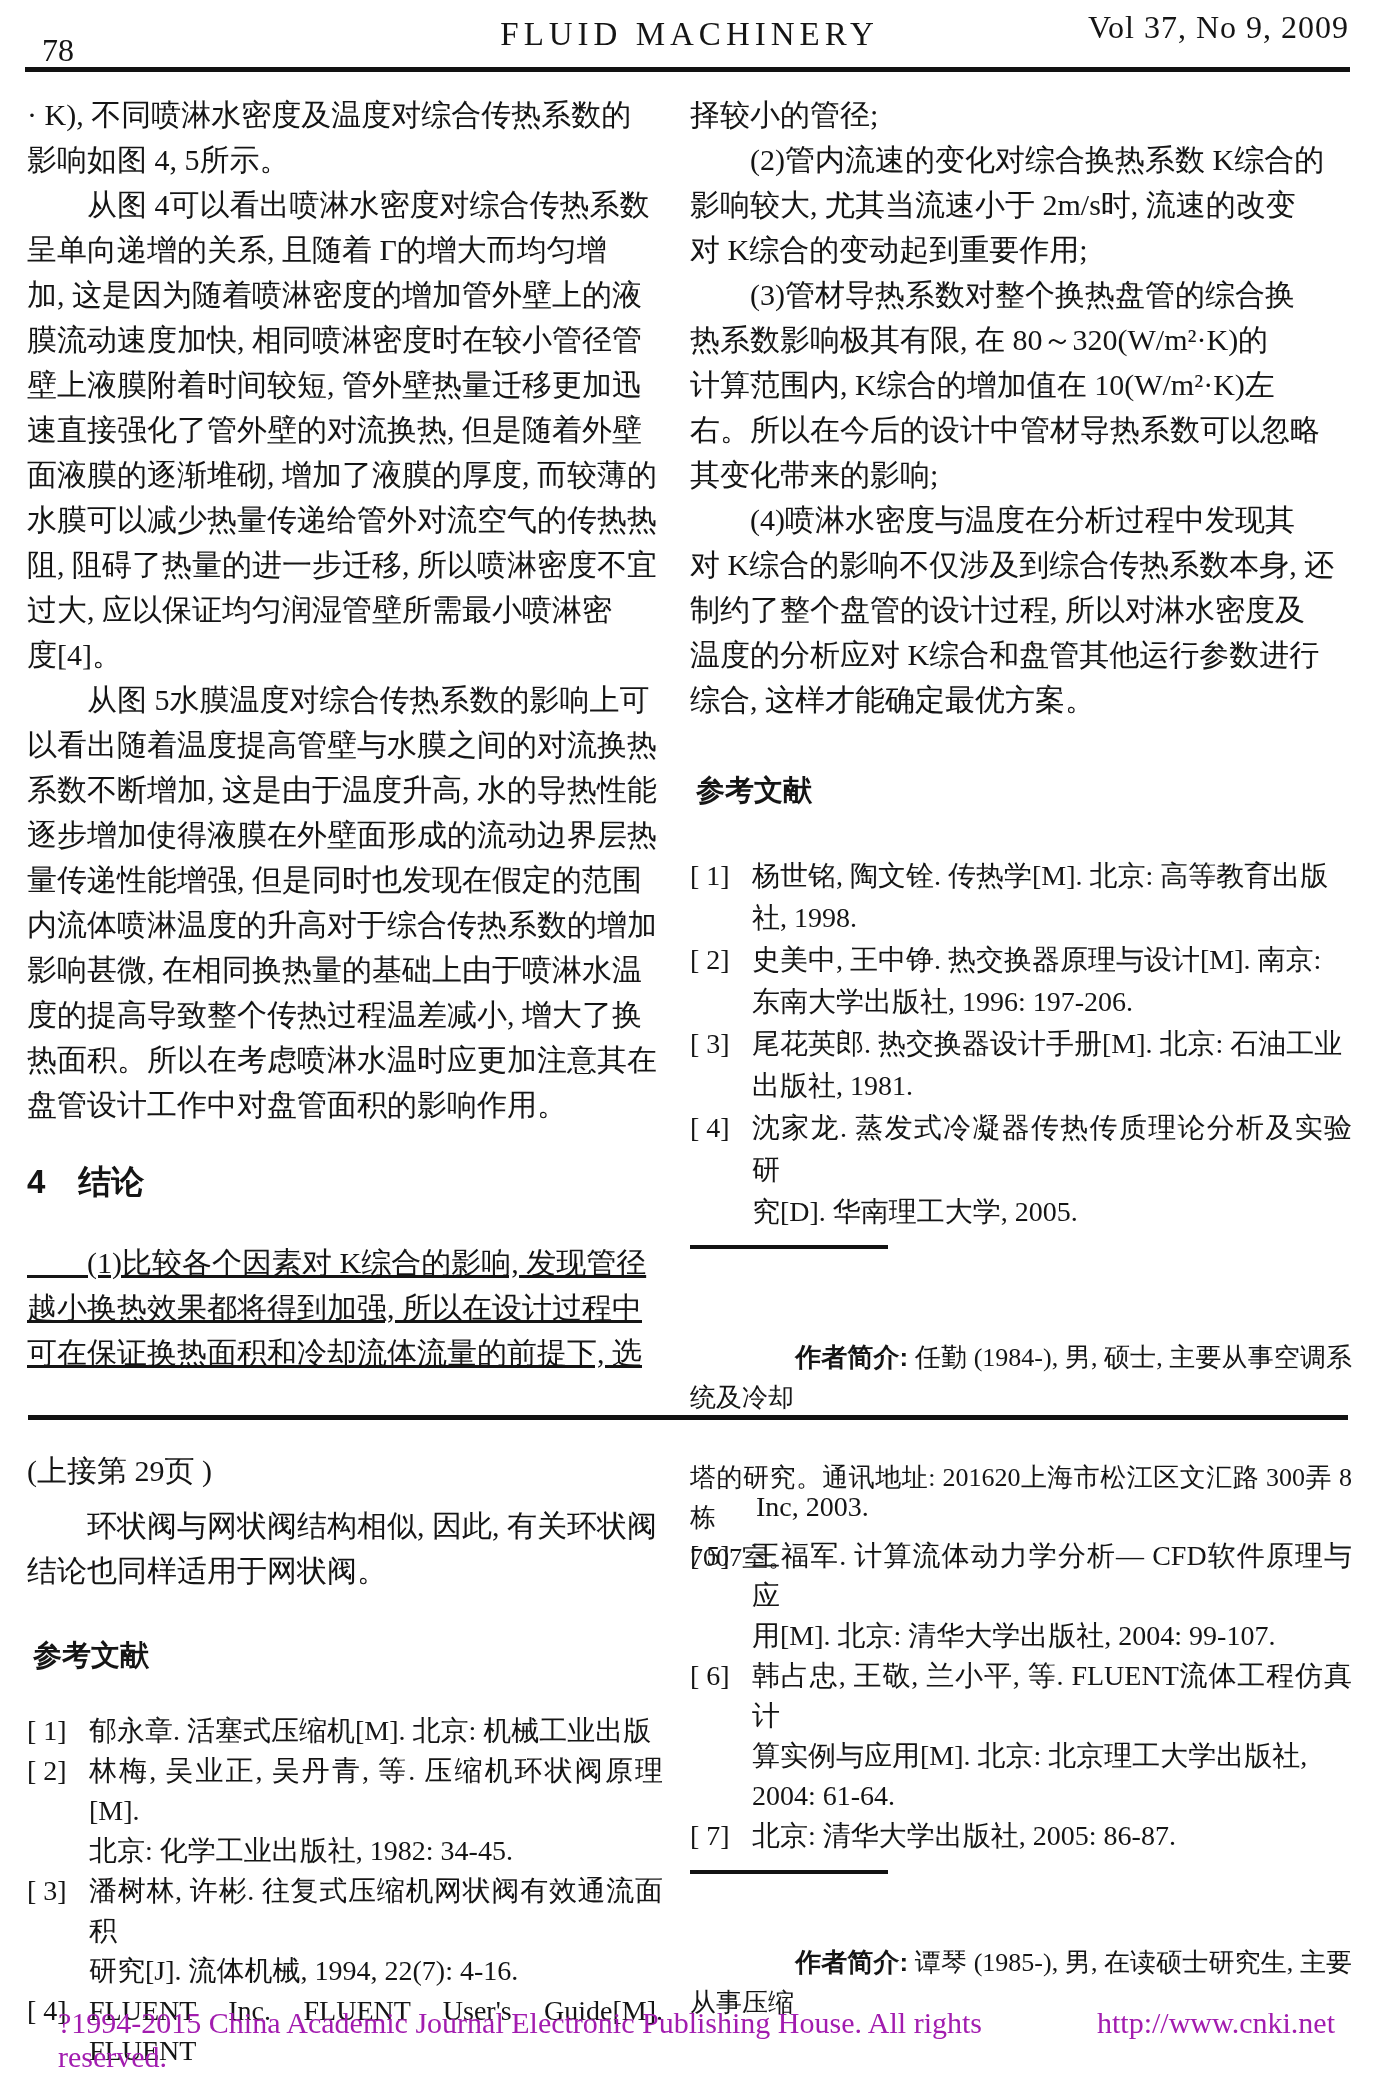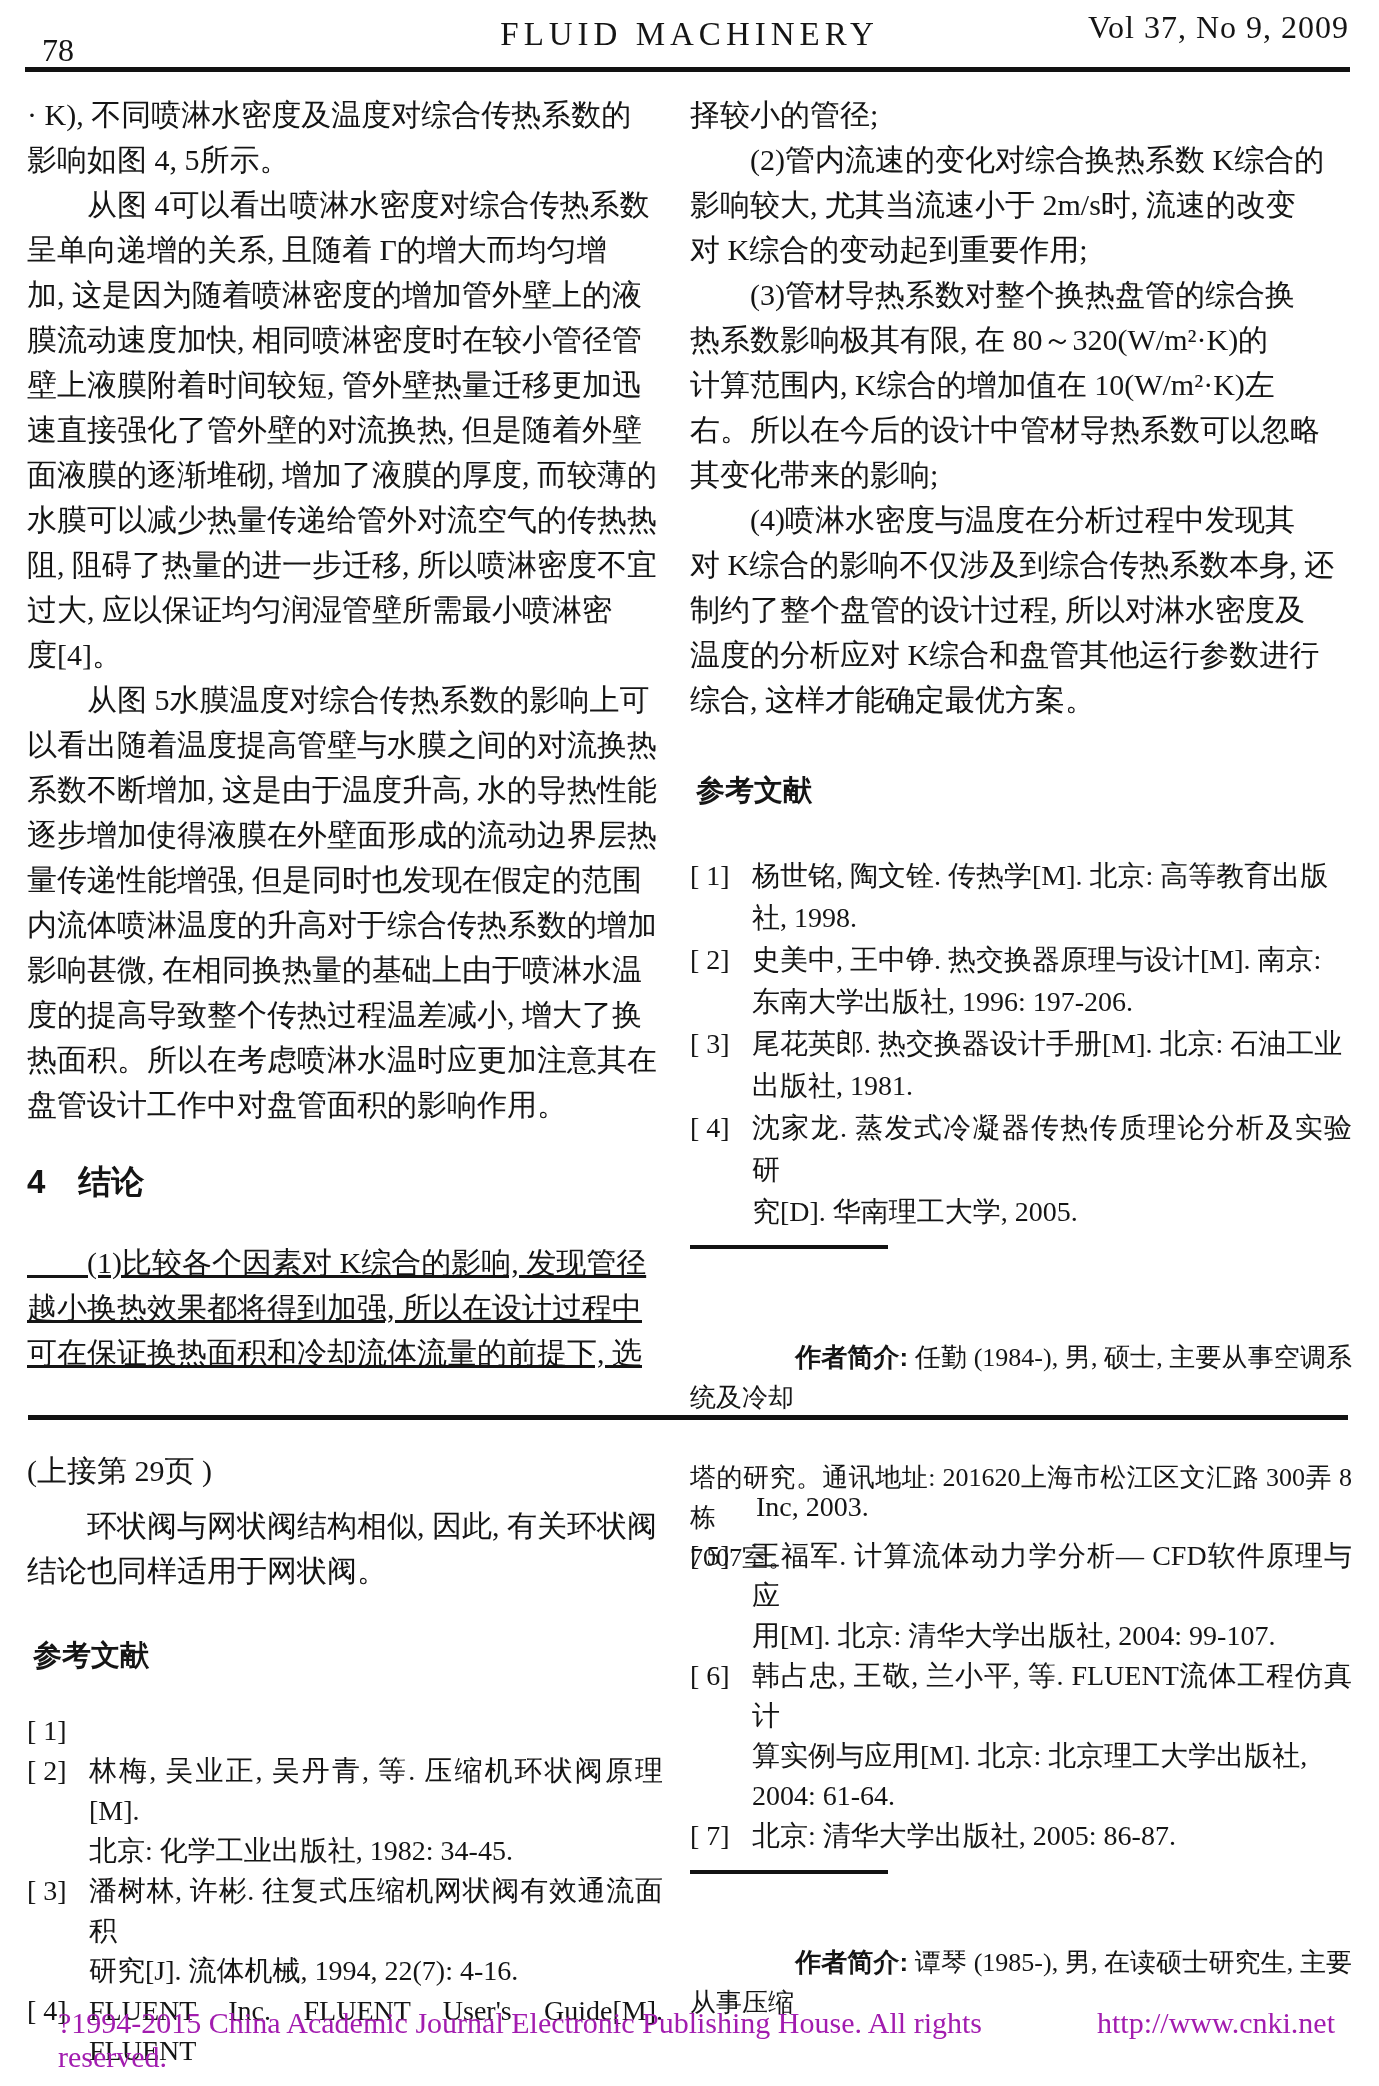--- a/index.html
+++ b/index.html
@@ -178,20 +178,21 @@
     <div class="cont-note">(上接第 29页 )</div>
     <div class="intro">
         <div class="tline">　　环状阀与网状阀结构相似, 因此, 有关环状阀</div>
         <div class="tline">结论也同样适用于网状阀。</div>
       </div>
     <h3 class="ref-h">参考文献</h3>
     <div class="refs">
         <div class="ref-row">
           <span class="ref-label">[ 1]</span>
           <div class="ref-body">
+            <div class="tline">郁永章. 活塞式压缩机[M]. 北京: 机械工业出版</div>
           </div>
         </div>
         <div class="ref-row">
           <span class="ref-label">[ 2]</span>
           <div class="ref-body">
             <div class="tline">林梅, 吴业正, 吴丹青, 等. 压缩机环状阀原理[M].</div>
             <div class="tline">北京: 化学工业出版社, 1982: 34-45.</div>
           </div>
         </div>
         <div class="ref-row">

